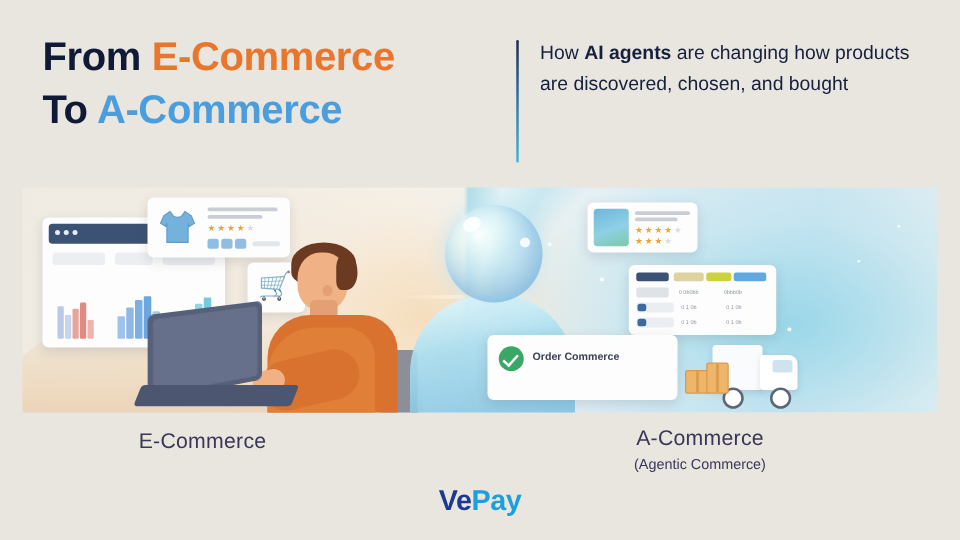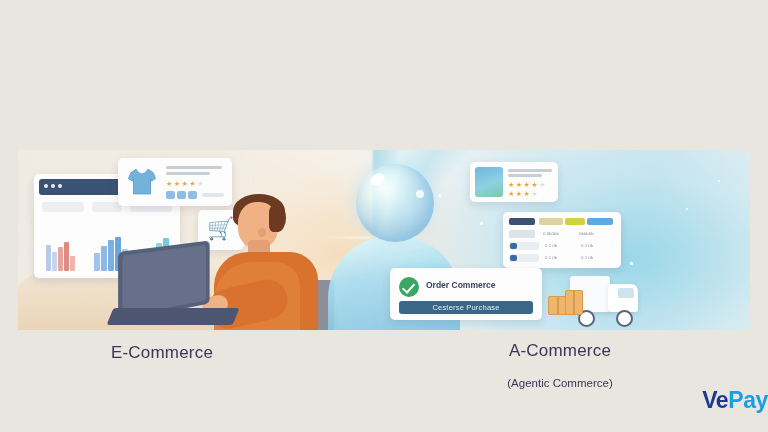--- a/index.html
+++ b/index.html
@@ -183,37 +183,48 @@
   .tr-box{position:absolute;left:22px;top:6px;width:40px;height:36px;background:#fafbfc;border-radius:3px;box-shadow:0 2px 5px rgba(60,60,70,0.13);}
   .tr-cab{position:absolute;left:60px;top:14px;width:30px;height:28px;background:#ffffff;border-radius:3px 7px 3px 3px;box-shadow:0 2px 5px rgba(60,60,70,0.13);}
   .tr-win{position:absolute;left:70px;top:18px;width:16px;height:10px;background:#cfe3ef;border-radius:2px;}
   .tr-wheel{position:absolute;top:40px;width:13px;height:13px;border-radius:50%;background:#ffffff;border:2.5px solid #5d6576;}
   .pkg{position:absolute;border-radius:2px;background:#efb56a;border:1px solid #d99a4e;}
   .pkg:after{content:"";position:absolute;left:45%;top:0;width:2px;height:100%;background:#d99a4e;}
 
   
   .cap{position:absolute;text-align:center;color:#3a3658;}
   .cap-main{font-size:17px;letter-spacing:0.2px;}
-  .cap-sub{font-size:11.5px;margin-top:16px;}
+  .cap-sub{font-size:11.5px;margin-top:5px;}
   .cap-left{left:62px;top:343px;width:200px;}
   .cap-right{left:452px;top:341px;width:216px;}
 
   
   .logo{
-    position:absolute;left:0;top:387px;width:768px;text-align:right;
+    position:absolute;left:0;top:387px;width:768px;text-align:center;
     font-size:23px;font-weight:bold;letter-spacing:-0.4px;
   }
   .logo .ve{color:#1b3a8f;}
   .logo .pay{color:#1b9fe0;}
 </style>
 </head>
 <body>
 
 <div class="stage">
 
+  <div class="header">
+
+    <div class="headline">
+      <div class="line"><span>From </span><span class="hl-orange">E-Commerce</span></div>
+      <div class="line"><span>To </span><span class="hl-blue">A-Commerce</span></div>
+    </div>
+
+    <div class="divider"></div>
+
+    <div class="subtitle"><span>How </span><b>AI agents</b><span> are changing how products are discovered, chosen, and bought</span></div>
+  </div>
 
   <div class="illus">
     <div class="illus-bg"></div>
     <div class="floor"></div>
 
     <div class="beam-warm"></div>
     <div class="beam-cool"></div>
     <div class="focal-streak"></div>
     <div class="focal"></div>
 
@@ -340,21 +351,20 @@
 
       <div class="cell" style="left:6px;top:42px;width:30px;background:#eaedf1;"></div>
       <div class="cell" style="left:7px;top:43px;width:7px;height:6px;background:#3b6b9e;"></div>
       <div class="cell-t" style="left:42px;top:42px;">0 1 0b</div>
       <div class="cell-t" style="left:78px;top:42px;">0 1 0b</div>
     </div>
 
     <div class="card order">
       <div class="check"></div>
       <div class="order-title">Order Commerce</div>
-      <div class="order-btn">Cesterse Purchase</div>
     </div>
 
     <div class="truck">
       <div class="tr-box"></div>
       <div class="tr-cab"></div>
       <div class="tr-win"></div>
       <div class="tr-wheel" style="left:30px;"></div>
       <div class="tr-wheel" style="left:68px;"></div>
       <div class="pkg" style="left:0px;top:26px;width:18px;height:17px;"></div>
       <div class="pkg" style="left:17px;top:20px;width:16px;height:23px;"></div>

